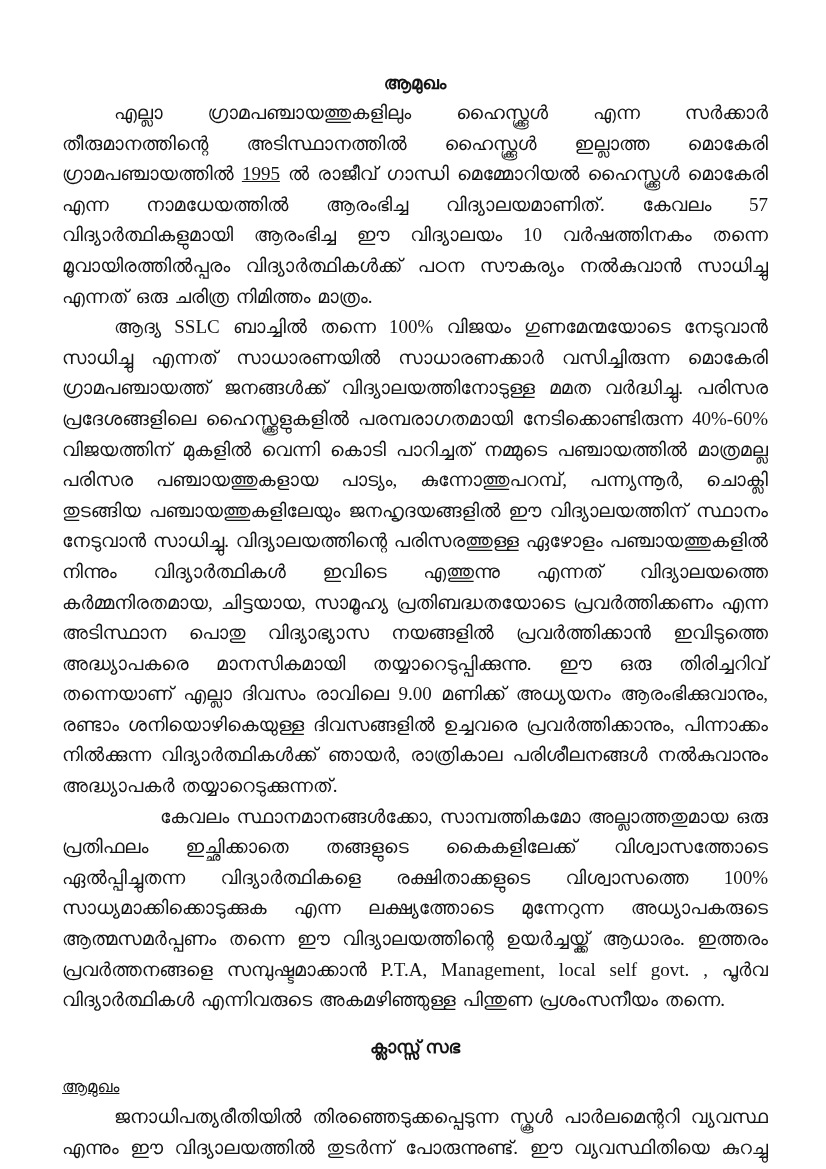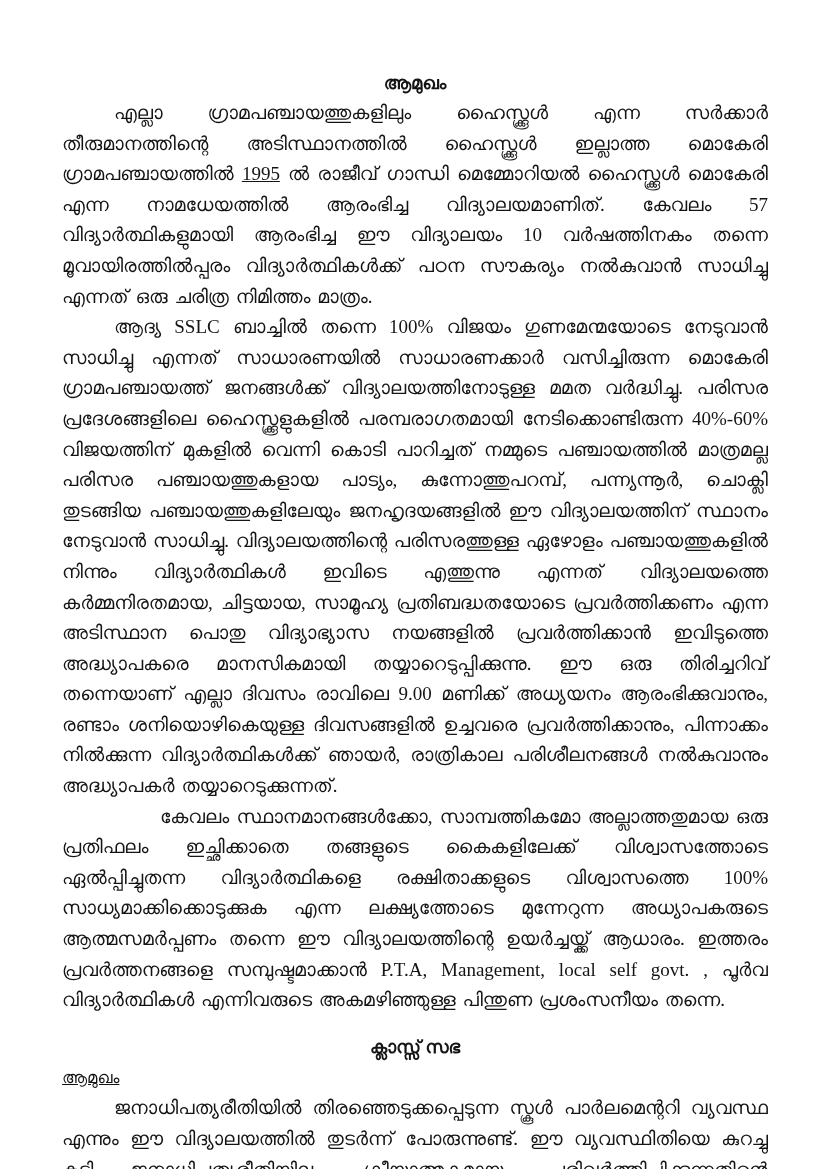--- a/index.html
+++ b/index.html
@@ -33,21 +33,21 @@
     text-align: justify;
     font-size: 19px;
     line-height: 30.6px;
     word-spacing: 2px;
   }
   .indent-normal { text-indent: 52px; }
   .indent-deep   { text-indent: 98px; }
   .u { text-decoration: underline; }
   .section2-heading {
     margin-top: 16px;
-    margin-bottom: 1px;
+    margin-bottom: 10px;
   }
   .subheading {
     font-size: 16.5px;
     line-height: 30.6px;
     text-decoration: underline;
     text-align: left;
     margin: 0;
   }
 </style>
 </head>

